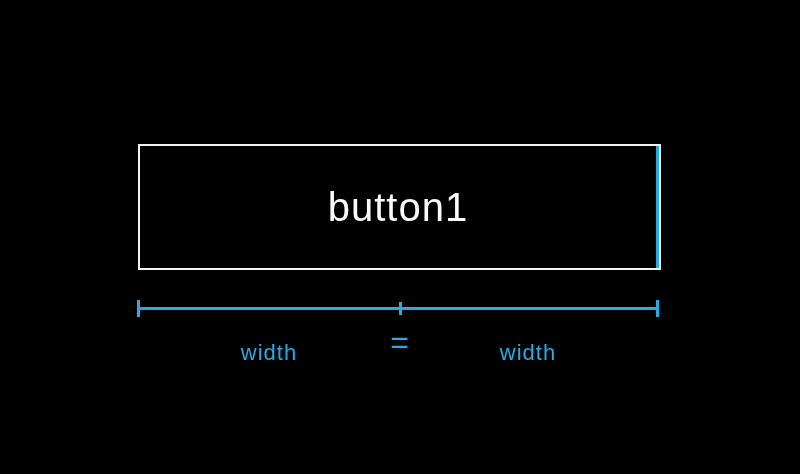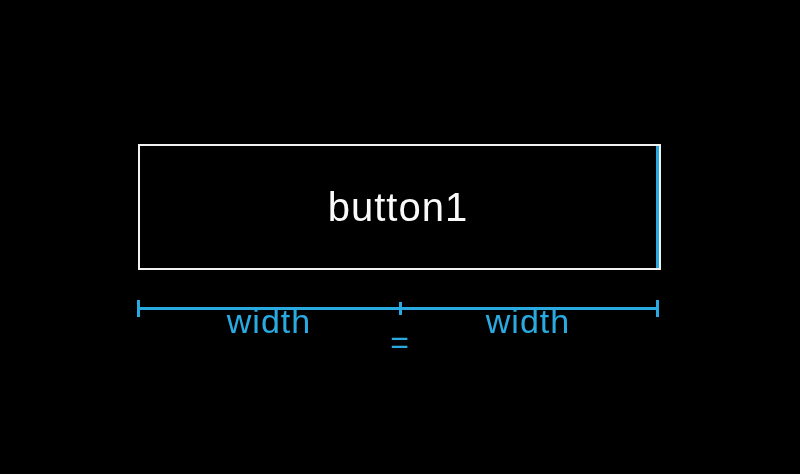--- a/index.html
+++ b/index.html
@@ -58,24 +58,24 @@
   .tick {
     position: absolute;
     width: 3px;
     background: var(--accent, #29abe2);
   }
   .tick-left  { left: 137px; top: 300px; height: 17px; }
   .tick-mid   { left: 399px; top: 302px; height: 13px; }
   .tick-right { left: 656px; top: 300px; height: 17px; }
   .m-label {
     position: absolute;
-    top: 304px;
+    top: 342px;
     transform: translateX(-50%);
     color: var(--accent, #29abe2);
-    font-size: 34px;
+    font-size: 22px;
     font-weight: 300;
     line-height: 1;
     white-space: nowrap;
     letter-spacing: 1px;
   }
   .m-left  { left: 269px; }
   .m-eq    { left: 400px; font-size: 32px; top: 326px; }
   .m-right { left: 528px; }
 </style>
 </head>

